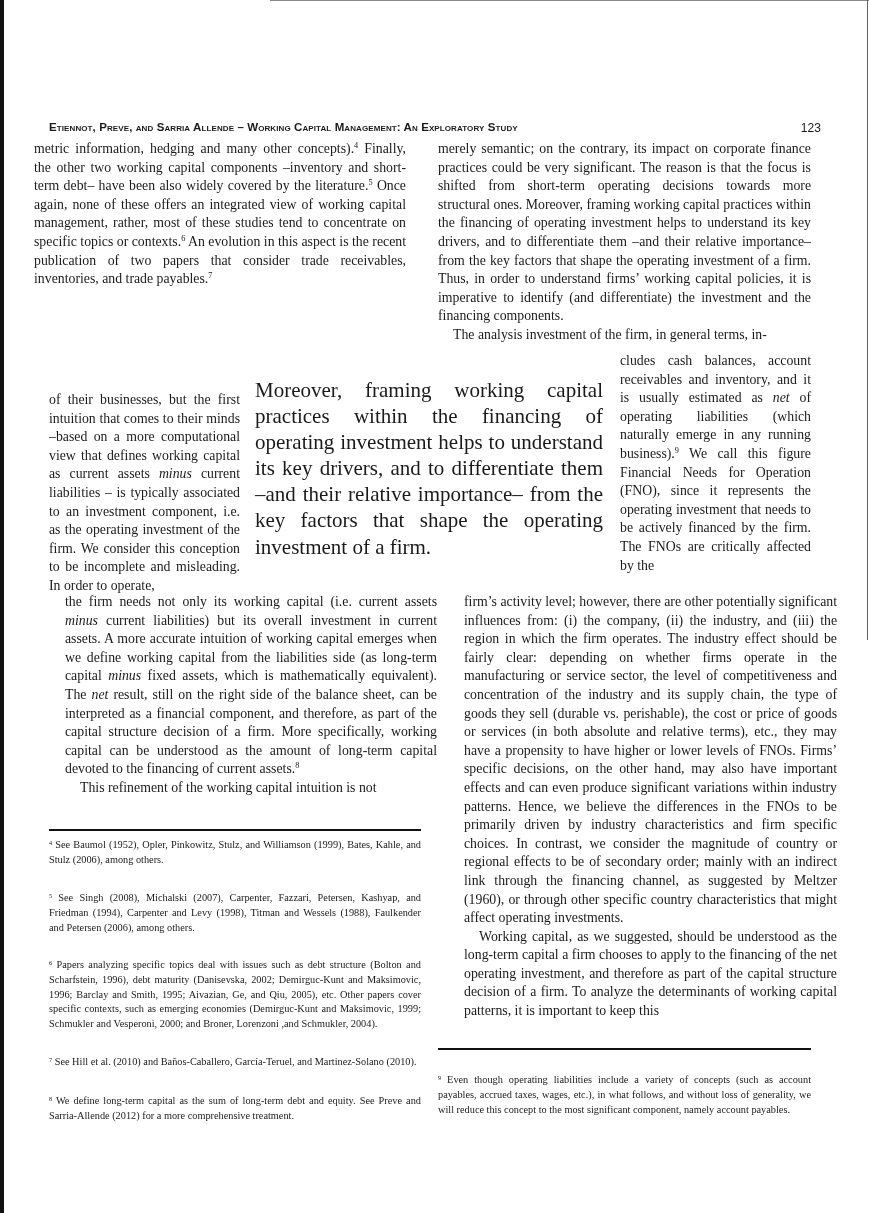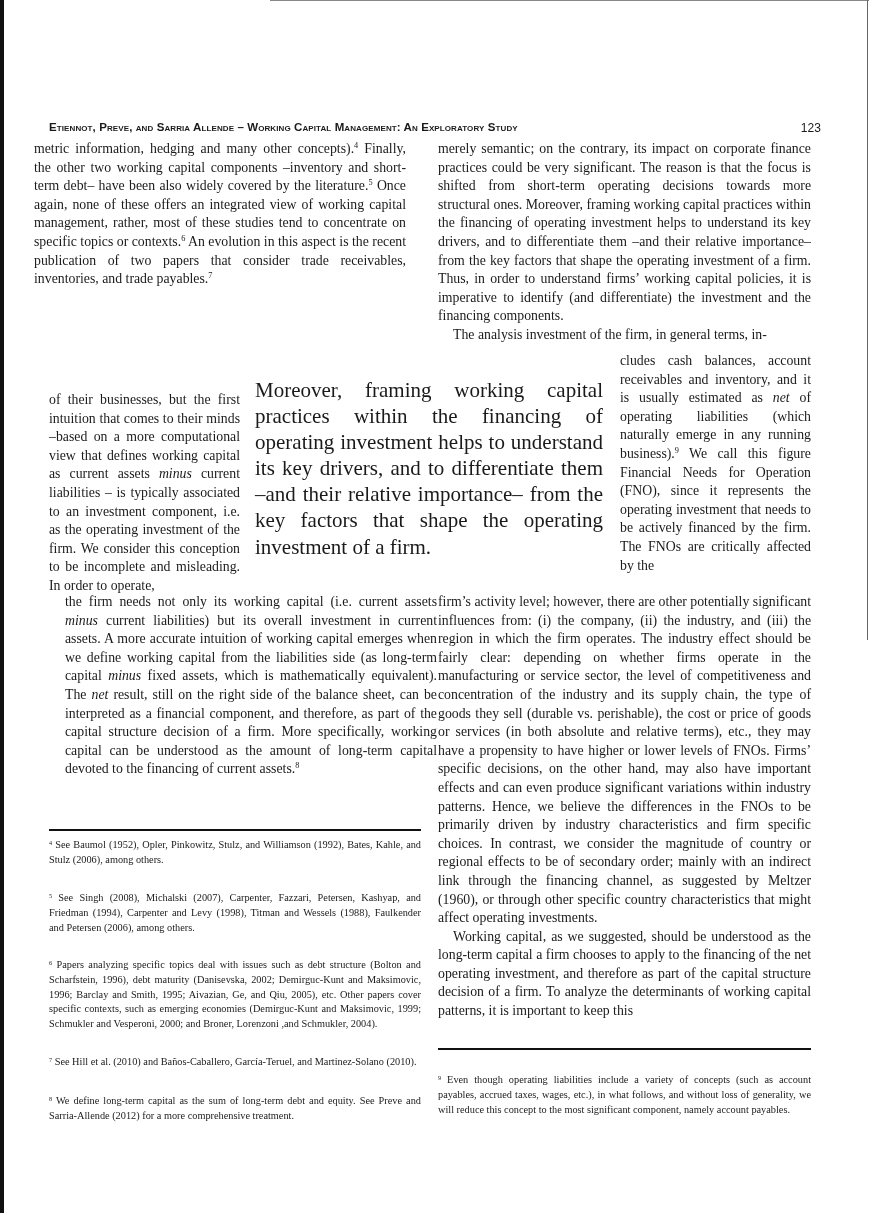--- a/index.html
+++ b/index.html
@@ -20,21 +20,21 @@
     .running-head .pageno { font-weight: normal; font-size: 12px; }
 
     .col { position: absolute; font-size: 13.8px; line-height: 18.6px; text-align: justify; }
     .col p { margin: 0; }
     .indent { text-indent: 15px; }
     .col-left-top { left: 34px; top: 140px; width: 372px; }
     .col-left-narrow { left: 49px; top: 371px; width: 191px; margin-top: 20px; }
     .col-left-bottom { left: 49px; top: 593px; width: 372px; margin-left: 16px; }
     .col-right-top { left: 438px; top: 140px; width: 373px; }
     .col-right-narrow { left: 620px; top: 352px; width: 191px; }
-    .col-right-bottom { left: 438px; top: 593px; width: 373px; }
+    .col-right-bottom { left: 464px; top: 593px; width: 373px; }
 
     .pullquote {
       position: absolute; left: 255px; top: 377px; width: 348px;
       font-family: "Liberation Serif", serif; font-weight: normal;
       font-size: 21px; line-height: 26.1px; text-align: justify;
     }
 
     sup { font-size: 0.6em; line-height: 0; vertical-align: 0.55em; }
 
     .rule { position: absolute; height: 2px; background: #111; }
@@ -67,41 +67,42 @@
 </div>
 
 <div class="col col-left-narrow">
   <p><span>of their businesses, but the first intuition that comes to their minds –based on a more computational view that defines working capital as current assets </span><em>minus</em><span> current liabilities – is typically associated to an investment component, i.e. as the operating investment of the firm. We consider this conception to be incomplete and misleading. In order to operate,</span></p>
 </div>
 
 <div class="pullquote">Moreover, framing working capital practices within the financing of operating investment helps to understand its key drivers, and to differentiate them –and their relative importance– from the key factors that shape the operating investment of a firm.</div>
 
 <div class="col col-left-bottom">
   <p><span>the firm needs not only its working capital (i.e. current assets </span><em>minus</em><span> current liabilities) but its overall investment in current assets. A more accurate intuition of working capital emerges when we define working capital from the liabilities side (as long-term capital </span><em>minus</em><span> fixed assets, which is mathematically equivalent). The </span><em>net</em><span> result, still on the right side of the balance sheet, can be interpreted as a financial component, and therefore, as part of the capital structure decision of a firm. More specifically, working capital can be understood as the amount of long-term capital devoted to the financing of current assets.</span><sup>8</sup></p>
+  <p class="indent">This refinement of the working capital intuition is not</p>
 </div>
 
 <div class="col col-right-top">
   <p>merely semantic; on the contrary, its impact on corporate finance practices could be very significant. The reason is that the focus is shifted from short-term operating decisions towards more structural ones. Moreover, framing working capital practices within the financing of operating investment helps to understand its key drivers, and to differentiate them –and their relative importance– from the key factors that shape the operating investment of a firm. Thus, in order to understand firms’ working capital policies, it is imperative to identify (and differentiate) the investment and the financing components.</p>
   <p class="indent">The analysis investment of the firm, in general terms, in-</p>
 </div>
 
 <div class="col col-right-narrow">
   <p><span>cludes cash balances, account receivables and inventory, and it is usually estimated as </span><em>net</em><span> of operating liabilities (which naturally emerge in any running business).</span><sup>9</sup><span> We call this figure Financial Needs for Operation (FNO), since it represents the operating investment that needs to be actively financed by the firm. The FNOs are critically affected by the</span></p>
 </div>
 
 <div class="col col-right-bottom">
   <p>firm’s activity level; however, there are other potentially significant influences from: (i) the company, (ii) the industry, and (iii) the region in which the firm operates. The industry effect should be fairly clear: depending on whether firms operate in the manufacturing or service sector, the level of competitiveness and concentration of the industry and its supply chain, the type of goods they sell (durable vs. perishable), the cost or price of goods or services (in both absolute and relative terms), etc., they may have a propensity to have higher or lower levels of FNOs. Firms’ specific decisions, on the other hand, may also have important effects and can even produce significant variations within industry patterns. Hence, we believe the differences in the FNOs to be primarily driven by industry characteristics and firm specific choices. In contrast, we consider the magnitude of country or regional effects to be of secondary order; mainly with an indirect link through the financing channel, as suggested by Meltzer (1960), or through other specific country characteristics that might affect operating investments.</p>
   <p class="indent">Working capital, as we suggested, should be understood as the long-term capital a firm chooses to apply to the financing of the net operating investment, and therefore as part of the capital structure decision of a firm. To analyze the determinants of working capital patterns, it is important to keep this</p>
 </div>
 
 <div class="rule rule-left"></div>
 <div class="rule rule-right"></div>
 
 <div class="fn fn4">
-    <p><sup>4</sup><span> See Baumol (1952), Opler, Pinkowitz, Stulz, and Williamson (1992), Bates, Kahle, and Stulz (2006), among others.</span></p>
+    <p><sup>4</sup><span> See Baumol (1952), Opler, Pinkowitz, Stulz, and Williamson (1999), Bates, Kahle, and Stulz (2006), among others.</span></p>
   </div>
 <div class="fn fn5">
     <p><sup>5</sup><span> See Singh (2008), Michalski (2007), Carpenter, Fazzari, Petersen, Kashyap, and Friedman (1994), Carpenter and Levy (1998), Titman and Wessels (1988), Faulkender and Petersen (2006), among others.</span></p>
   </div>
 <div class="fn fn6">
     <p><sup>6</sup><span> Papers analyzing specific topics deal with issues such as debt structure (Bolton and Scharfstein, 1996), debt maturity (Danisevska, 2002; Demirguc-Kunt and Maksimovic, 1996; Barclay and Smith, 1995; Aivazian, Ge, and Qiu, 2005), etc. Other papers cover specific contexts, such as emerging economies (Demirguc-Kunt and Maksimovic, 1999; Schmukler and Vesperoni, 2000; and Broner, Lorenzoni ,and Schmukler, 2004).</span></p>
   </div>
 <div class="fn fn7">
     <p><sup>7</sup><span> See Hill et al. (2010) and Baños-Caballero, García-Teruel,  and Martinez-Solano (2010).</span></p>
   </div>

